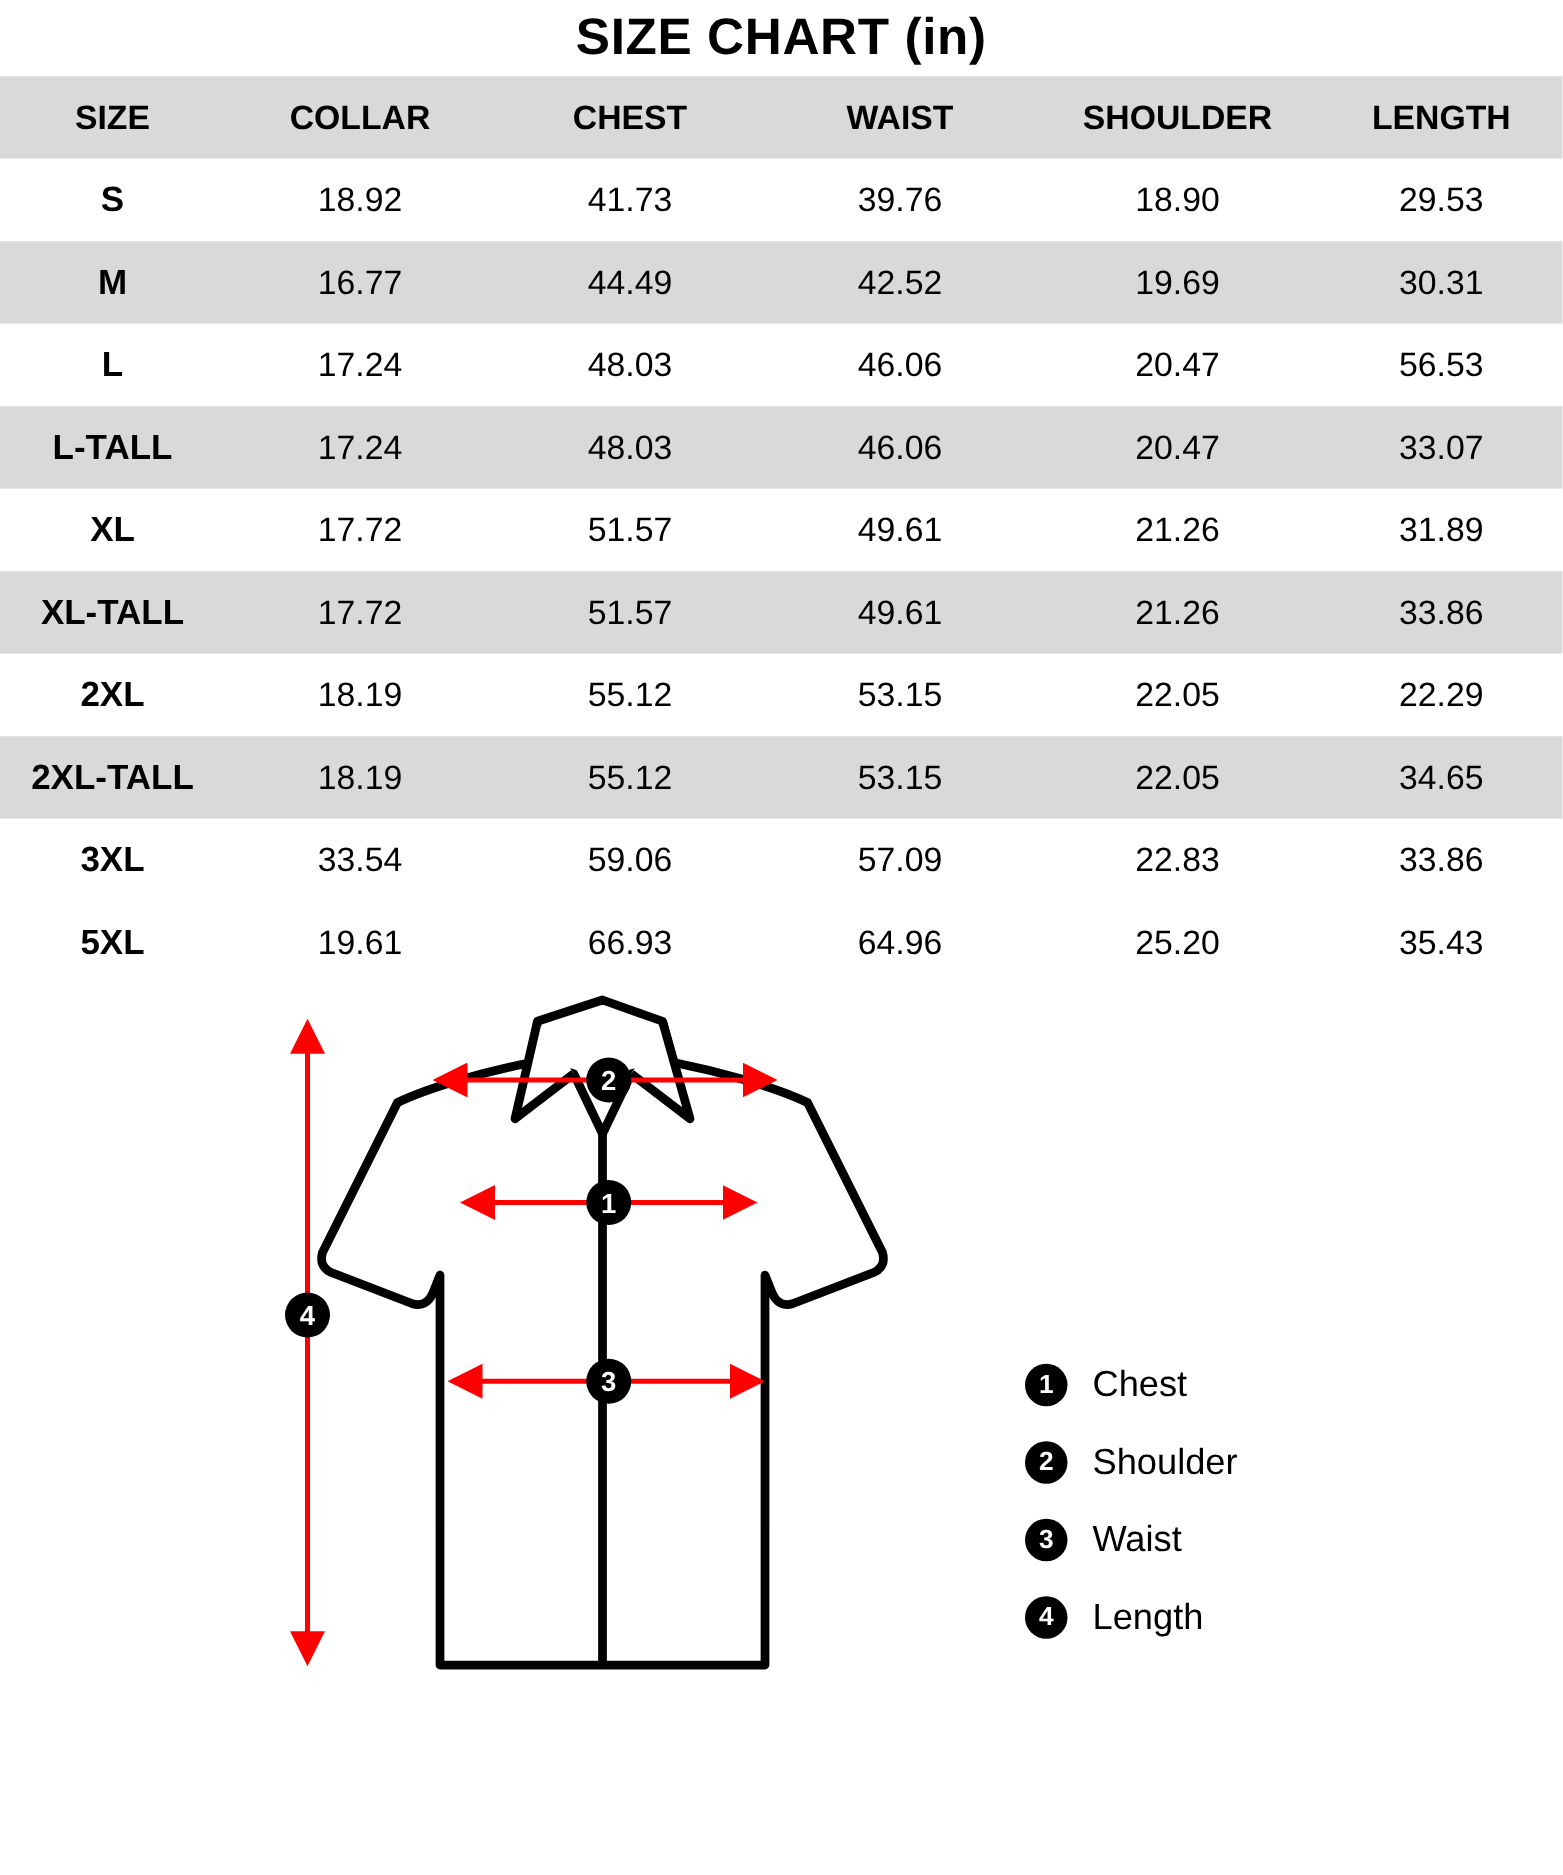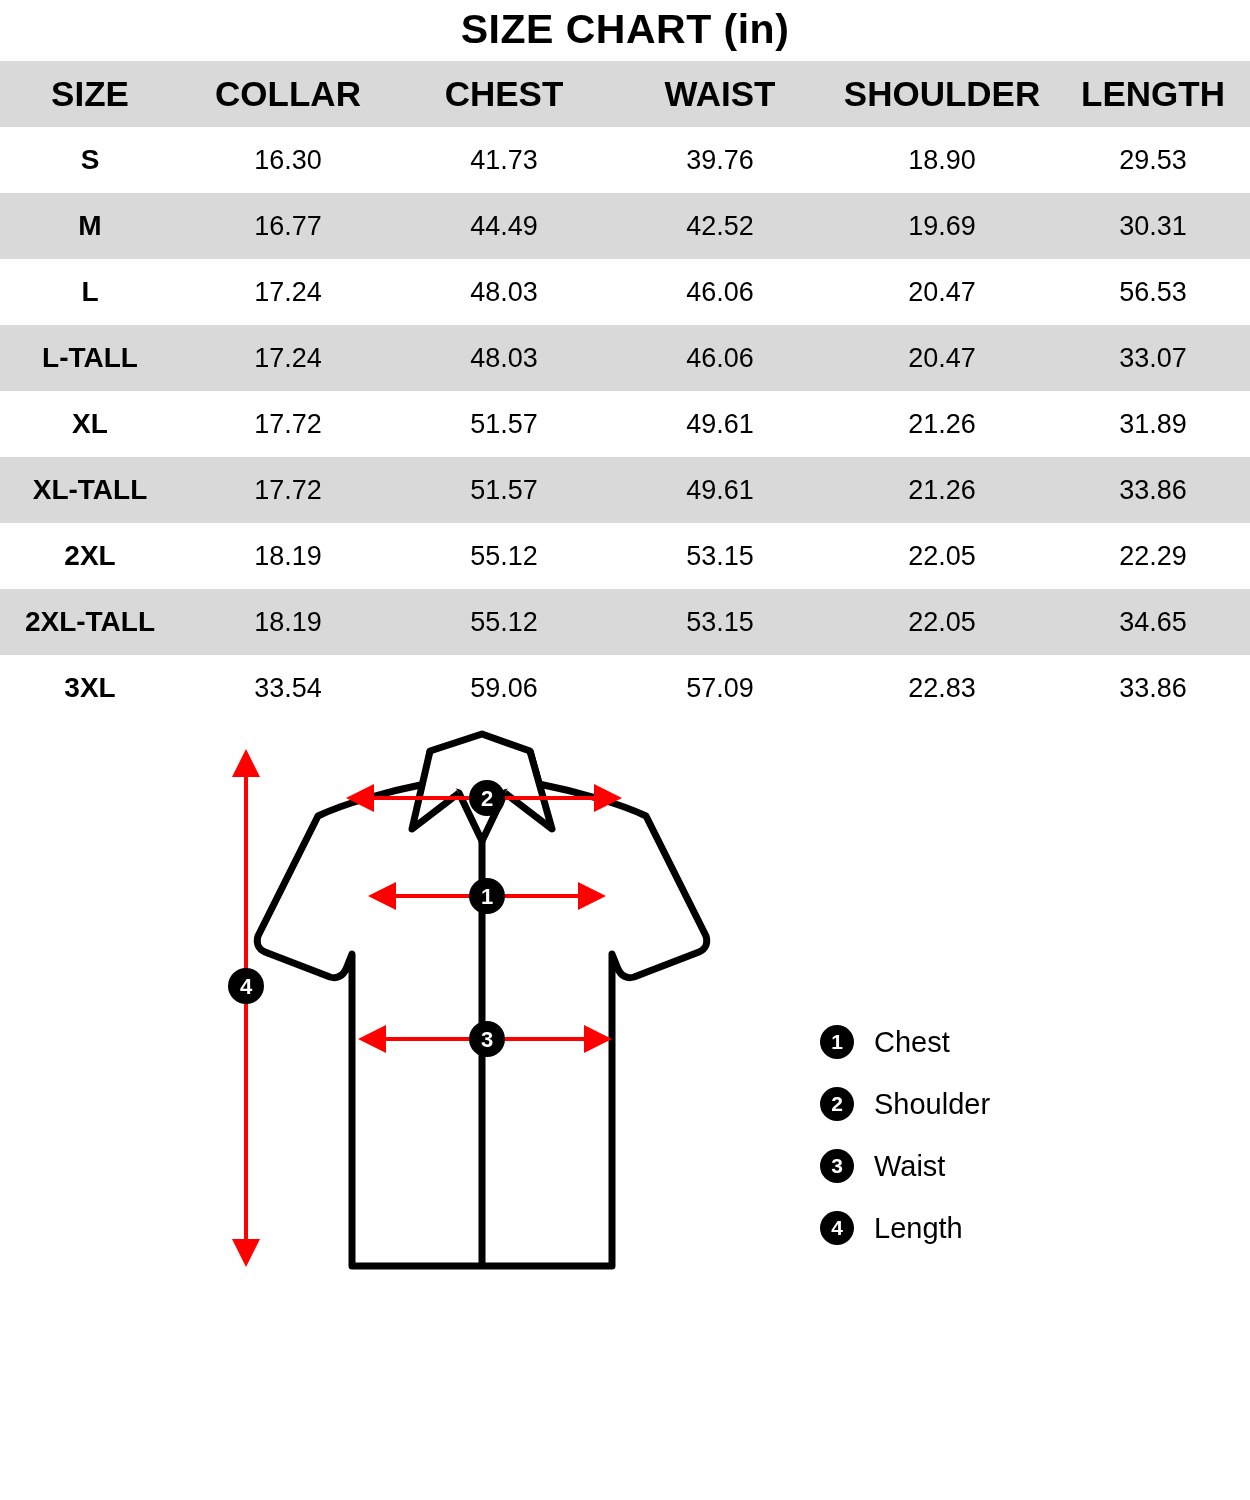--- a/index.html
+++ b/index.html
@@ -41,21 +41,21 @@
   table.size-table th,
   table.size-table td {
     text-align: center;
     font-size: 27px;
     height: 66px;
     padding: 0;
     color: #000;
     font-weight: normal;
   }
   table.size-table th {
-    font-size: 35px;
+    font-size: 27px;
     font-weight: bold;
     margin-left: 42px;
   }
   table.size-table th.col-size {
     font-weight: bold;
   }
   table.size-table td.size-cell {
     font-weight: bold;
     font-size: 28px;
   }
@@ -135,21 +135,21 @@
         <th>COLLAR</th>
         <th>CHEST</th>
         <th>WAIST</th>
         <th>SHOULDER</th>
         <th>LENGTH</th>
       </tr>
     </thead>
     <tbody>
       <tr class="row-plain">
         <td class="size-cell">S</td>
-        <td>16.30</td>
+        <td>18.92</td>
         <td>41.73</td>
         <td>39.76</td>
         <td>18.90</td>
         <td>29.53</td>
       </tr>
       <tr class="row-shade">
         <td class="size-cell">M</td>
         <td>16.77</td>
         <td>44.49</td>
         <td>42.52</td>
@@ -204,20 +204,28 @@
         <td>22.05</td>
         <td>34.65</td>
       </tr>
       <tr class="row-plain">
         <td class="size-cell">3XL</td>
         <td>33.54</td>
         <td>59.06</td>
         <td>57.09</td>
         <td>22.83</td>
         <td>33.86</td>
+      </tr>
+      <tr class="row-plain">
+        <td class="size-cell">5XL</td>
+        <td>19.61</td>
+        <td>66.93</td>
+        <td>64.96</td>
+        <td>25.20</td>
+        <td>35.43</td>
       </tr>
     </tbody>
   </table>
 
   <div class="diagram">
     <svg width="1250" height="560" viewBox="0 0 1250 560">
       <defs>
         <marker id="arrHead" markerWidth="7" markerHeight="7" refX="6" refY="3.5" orient="auto">
           <polygon points="0,0 7,3.5 0,7" fill="#ff0000"></polygon>
         </marker>

